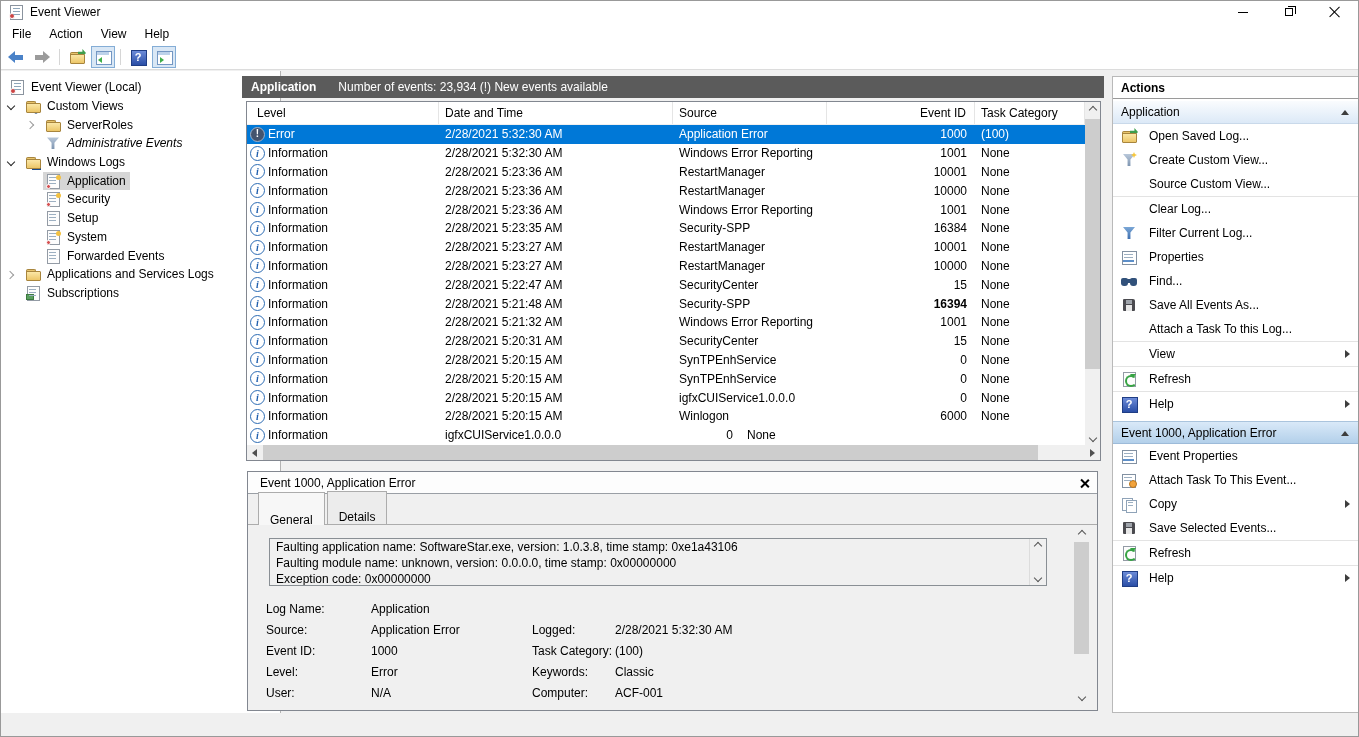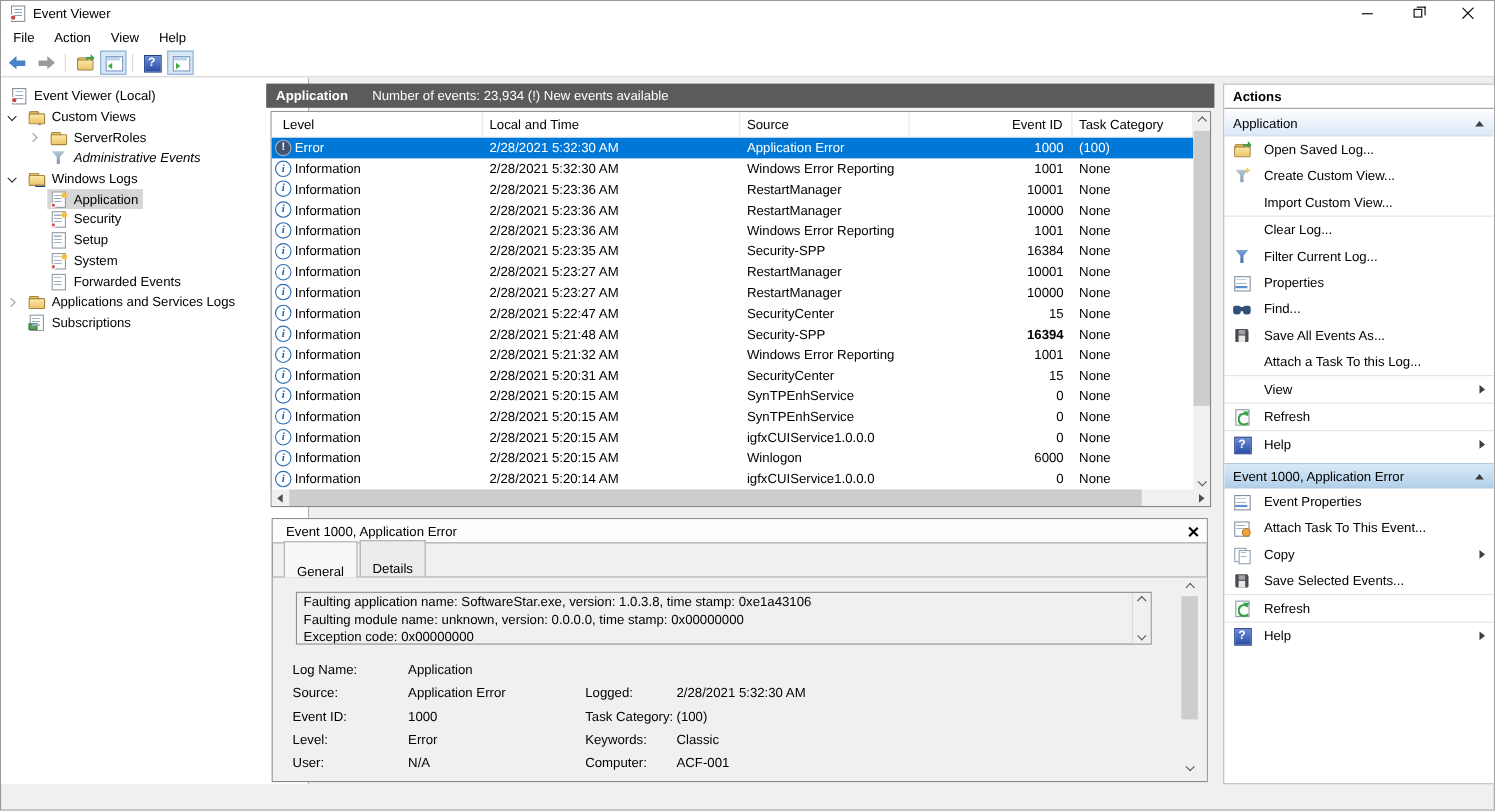--- a/index.html
+++ b/index.html
@@ -328,21 +328,21 @@
     </div>
 
   <div class="list-header">
     <span class="lh-title">Application</span>
     <span class="lh-info">Number of events: 23,934 (!) New events available</span>
   </div>
 
   <div class="table">
     <div class="thead">
         <div class="th" style="width: 192px;">Level</div>
-        <div class="th" style="width: 234px;">Local and Time</div>
+        <div class="th" style="width: 234px;">Date and Time</div>
         <div class="th" style="width: 154px;">Source</div>
         <div class="th num" style="width: 148px;">Event ID</div>
         <div class="th" style="width: 110px;">Task Category</div>
       </div>
     <div class="tbody">
         <div class="tr selected">
           <div class="td level" style="width: 192px;">
             <span class="ic ic-error">
               <i></i>
             </span>
@@ -533,21 +533,20 @@
           <div class="td num" style="width: 148px;">6000</div>
           <div class="td" style="width: 110px;">None</div>
         </div>
         <div class="tr">
           <div class="td level" style="width: 192px;">
             <span class="ic ic-info">
               <i></i>
             </span>
             <span>Information</span>
           </div>
-          <div class="td" style="width: 234px;">2/28/2021 5:20:14 AM</div>
           <div class="td" style="width: 154px;">igfxCUIService1.0.0.0</div>
           <div class="td num" style="width: 148px;">0</div>
           <div class="td" style="width: 110px;">None</div>
         </div>
       </div>
     <div class="vscroll">
       <div class="sb-btn top">
           <span class="chev up"></span>
         </div>
       <div class="thumb" style="top:17px;height:250px"></div>
@@ -647,21 +646,21 @@
           </span>
           <span class="act-label">Open Saved Log...</span>
         </div>
         <div class="act-item">
           <span class="ic ic-create-view act-icon">
             <i></i>
           </span>
           <span class="act-label">Create Custom View...</span>
         </div>
         <div class="act-item">
-          <span class="act-label">Import Custom View...</span>
+          <span class="act-label">Source Custom View...</span>
         </div>
         <div class="act-sep"></div>
         <div class="act-item">
           <span class="act-label">Clear Log...</span>
         </div>
         <div class="act-item">
           <span class="ic ic-filter-blue act-icon">
             <i></i>
           </span>
           <span class="act-label">Filter Current Log...</span>

